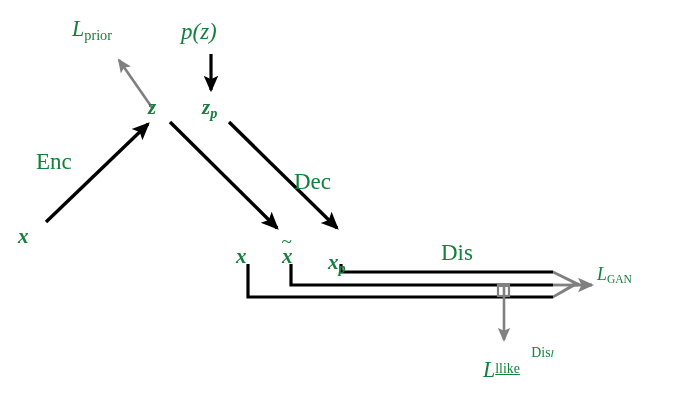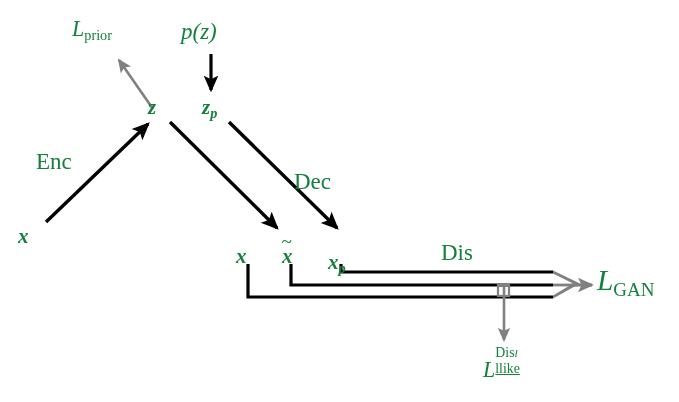--- a/index.html
+++ b/index.html
@@ -69,20 +69,21 @@
     top: 0.02em;
     font-size: 0.66em;
     line-height: 1.02;
     text-align: left;
   }
   .scripts .sup-line {
     display: block;
     font-style: normal;
     position: relative;
     top: -0.42em;
+    margin-left: 36px;
   }
   .scripts .sub-line {
     display: block;
     font-style: normal;
     position: relative;
     top: -0.30em;
     text-decoration: underline;
   }
   .scripts .tiny-it {
     font-style: italic;
@@ -203,21 +204,21 @@
   </div>
 
   <div class="mlabel bolditalic" style="left:328px; top:252px; font-size:21px;">
     <span>x</span><span class="sub">p</span>
   </div>
 
   <div class="mlabel roman" style="left:441px; top:241px; font-size:23px;">
     <span>Dis</span>
   </div>
 
-  <div class="mlabel" style="left:597px; top:266px; font-size:28px;">
+  <div class="mlabel" style="left:597px; top:266px; font-size:17px;">
     <span class="cal">L</span><span class="sub-roman">GAN</span>
   </div>
 
   <div class="mlabel" style="left:483px; top:352px; font-size:21px;">
     <span class="cal">L</span><span class="scripts">
       <span class="sup-line"><span>Dis</span><span class="tiny-it">l</span></span>
       <span class="sub-line">llike</span>
     </span>
   </div>
 

